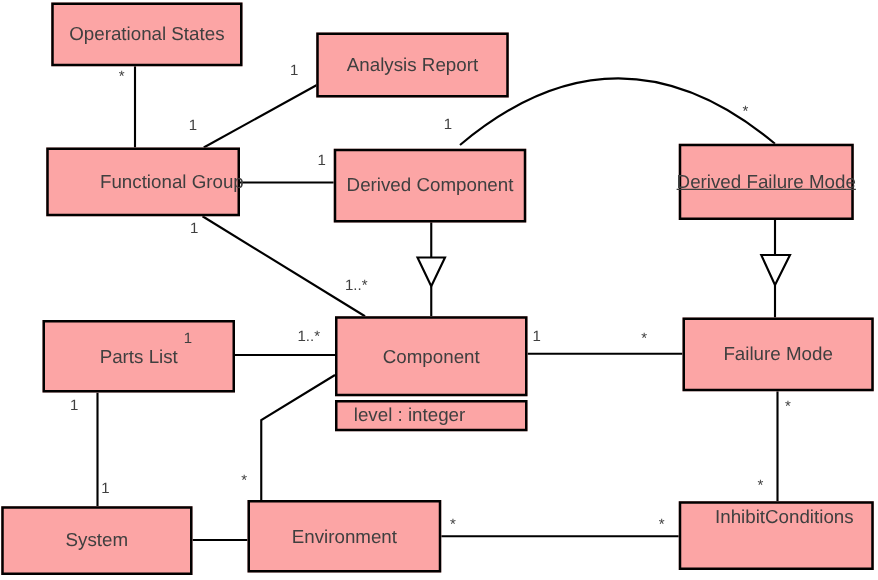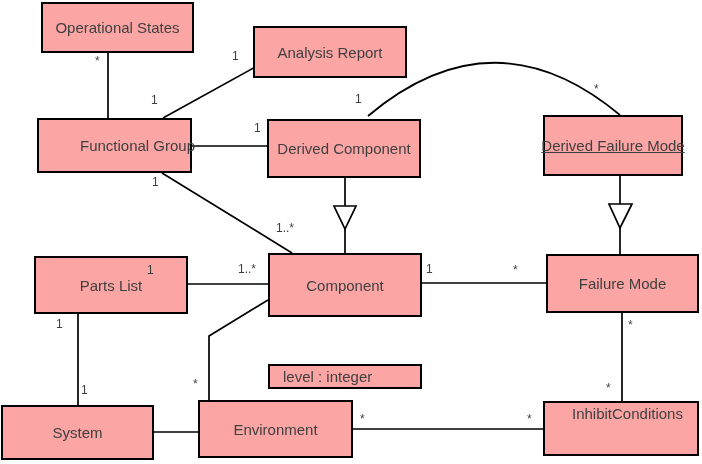--- a/index.html
+++ b/index.html
@@ -28,21 +28,20 @@
     display: flex;
     align-items: center;
     justify-content: center;
     font-size: 15px;
     color: #3f3f3f;
     white-space: nowrap;
   }
   .uml-box.attr-compartment {
     justify-content: flex-start;
     padding-left: 13px;
-    margin-top: 44px;
   }
   .uml-box.two-line {
     flex-direction: row;
     align-items: flex-start;
     justify-content: flex-start;
     padding: 3px 0 0 27px;
     line-height: 15px;
   }
   .mult {
     position: absolute;

